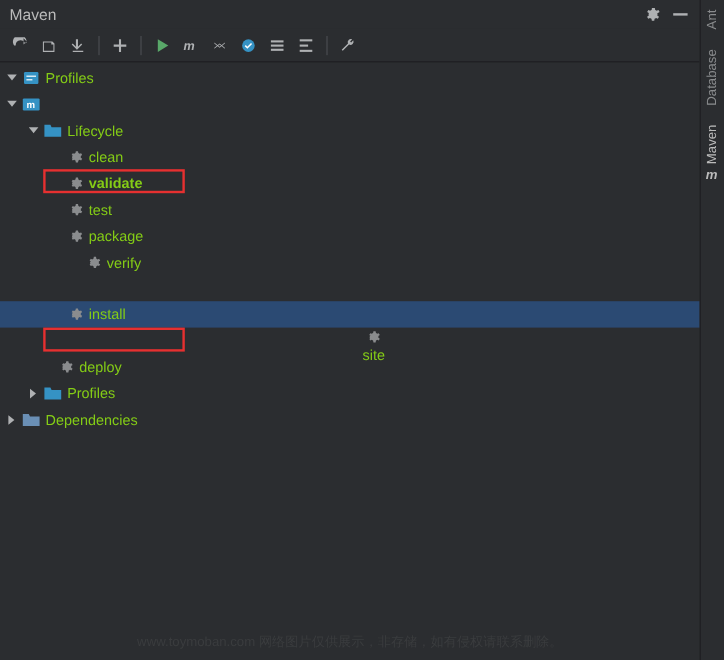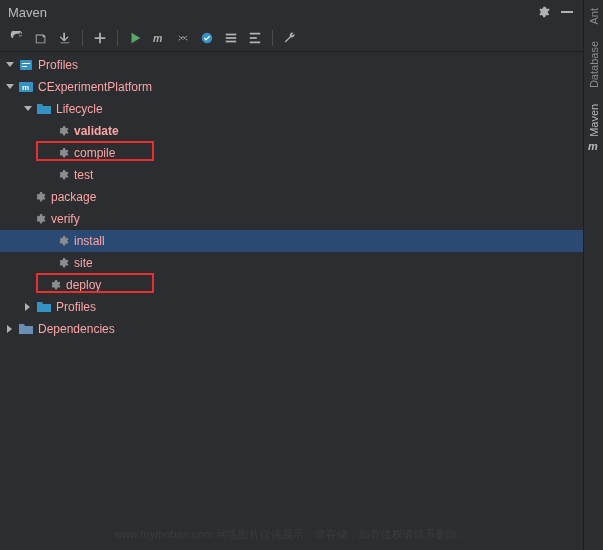--- a/index.html
+++ b/index.html
@@ -44,30 +44,30 @@
     
     .tree-panel { flex: 1; overflow: auto; padding-top: 2px; position: relative; }
     .tree-row {
       height: 22px;
       display: flex;
       align-items: center;
       cursor: pointer;
       padding-left: 4px;
       white-space: nowrap;
     }
-    .tree-row.selected { background: #2b4a73; }
+    .tree-row.selected { background: #2b4a73; margin-top: 21px; }
     .arrow {
       width: 12px; height: 12px;
       display: inline-flex; align-items: center; justify-content: center;
       margin-right: 2px;
     }
     .arrow svg { fill: #afb1b3; }
     .arrow.empty { visibility: hidden; }
     .node-icon { width: 16px; height: 16px; margin-right: 4px; display: inline-flex; align-items: center; justify-content: center; }
-    .node-label { color: #fca5a5; }
+    .node-label { color: #84cc16; }
     .checkbox {
       width: 13px; height: 13px;
       border: 1px solid #6e6e6e;
       border-radius: 2px;
       margin-right: 4px;
       display: inline-flex; align-items: center; justify-content: center;
       background: #2b2d30;
     }
     .checkbox.checked svg { display: block; }
     .checkbox svg { display: none; width: 9px; height: 9px; fill: #afb1b3; }
@@ -220,93 +220,92 @@
           <svg viewBox="0 0 10 10" width="10" height="10">
             <path d="M1 2l4 5 4-5z"></path>
           </svg>
         </span>
       <span class="node-icon">
           <svg viewBox="0 0 16 16">
             <rect x="1" y="3" width="14" height="10" rx="1" fill="#3592c4"></rect>
             <text x="4" y="11" font-size="8" fill="#fff" font-weight="bold">m</text>
           </svg>
         </span>
-      <span class="node-label">CExperimentPlatform</span>
     </div>
 
     <div class="tree-row" style="padding-left:22px">
       <span class="arrow">
           <svg viewBox="0 0 10 10" width="10" height="10">
             <path d="M1 2l4 5 4-5z"></path>
           </svg>
         </span>
       <span class="node-icon">
           <svg viewBox="0 0 16 16">
             <path d="M1 3h5l1 2h8v8H1V3z" fill="#3592c4"></path>
           </svg>
         </span>
       <span class="node-label">Lifecycle</span>
     </div>
 
     <div id="goals-container">
+        <div class="tree-row" style="padding-left: 40px;">
+          <span class="arrow empty"></span>
+          <span class="node-icon">
+            <svg viewBox="0 0 16 16" fill="#8a8c8e">
+              <path d="M8 10a2 2 0 100-4 2 2 0 000 4zm5.3-3.1l1.2-.7-.9-1.5-1.3.5a4.5 4.5 0 00-1-.6L11 3h-1.8l-.3 1.6c-.4.1-.7.3-1 .6l-1.3-.5-.9 1.5 1.2.7c0 .3-.1.5-.1.8s0 .5.1.8l-1.2.7.9 1.5 1.3-.5c.3.3.6.5 1 .6l.3 1.6H11l.3-1.6c.4-.1.7-.3 1-.6l1.3.5.9-1.5-1.2-.7c0-.3.1-.5.1-.8s0-.5-.1-.8z"></path>
+            </svg>
+          </span>
+          <span class="node-label">clean</span>
+        </div>
         <div class="tree-row" style="padding-left: 40px; font-weight: bold;">
           <span class="arrow empty"></span>
           <span class="node-icon">
             <svg viewBox="0 0 16 16" fill="#8a8c8e">
               <path d="M8 10a2 2 0 100-4 2 2 0 000 4zm5.3-3.1l1.2-.7-.9-1.5-1.3.5a4.5 4.5 0 00-1-.6L11 3h-1.8l-.3 1.6c-.4.1-.7.3-1 .6l-1.3-.5-.9 1.5 1.2.7c0 .3-.1.5-.1.8s0 .5.1.8l-1.2.7.9 1.5 1.3-.5c.3.3.6.5 1 .6l.3 1.6H11l.3-1.6c.4-.1.7-.3 1-.6l1.3.5.9-1.5-1.2-.7c0-.3.1-.5.1-.8s0-.5-.1-.8z"></path>
             </svg>
           </span>
           <span class="node-label">validate</span>
         </div>
         <div class="tree-row" style="padding-left: 40px;">
           <span class="arrow empty"></span>
           <span class="node-icon">
             <svg viewBox="0 0 16 16" fill="#8a8c8e">
               <path d="M8 10a2 2 0 100-4 2 2 0 000 4zm5.3-3.1l1.2-.7-.9-1.5-1.3.5a4.5 4.5 0 00-1-.6L11 3h-1.8l-.3 1.6c-.4.1-.7.3-1 .6l-1.3-.5-.9 1.5 1.2.7c0 .3-.1.5-.1.8s0 .5.1.8l-1.2.7.9 1.5 1.3-.5c.3.3.6.5 1 .6l.3 1.6H11l.3-1.6c.4-.1.7-.3 1-.6l1.3.5.9-1.5-1.2-.7c0-.3.1-.5.1-.8s0-.5-.1-.8z"></path>
             </svg>
           </span>
-          <span class="node-label">compile</span>
+          <span class="node-label">test</span>
         </div>
         <div class="tree-row" style="padding-left: 40px;">
           <span class="arrow empty"></span>
           <span class="node-icon">
             <svg viewBox="0 0 16 16" fill="#8a8c8e">
               <path d="M8 10a2 2 0 100-4 2 2 0 000 4zm5.3-3.1l1.2-.7-.9-1.5-1.3.5a4.5 4.5 0 00-1-.6L11 3h-1.8l-.3 1.6c-.4.1-.7.3-1 .6l-1.3-.5-.9 1.5 1.2.7c0 .3-.1.5-.1.8s0 .5.1.8l-1.2.7.9 1.5 1.3-.5c.3.3.6.5 1 .6l.3 1.6H11l.3-1.6c.4-.1.7-.3 1-.6l1.3.5.9-1.5-1.2-.7c0-.3.1-.5.1-.8s0-.5-.1-.8z"></path>
             </svg>
           </span>
-          <span class="node-label">test</span>
-        </div>
-        <div class="tree-row" style="padding-left: 17px;">
-          <span class="arrow empty"></span>
-          <span class="node-icon">
-            <svg viewBox="0 0 16 16" fill="#8a8c8e">
-              <path d="M8 10a2 2 0 100-4 2 2 0 000 4zm5.3-3.1l1.2-.7-.9-1.5-1.3.5a4.5 4.5 0 00-1-.6L11 3h-1.8l-.3 1.6c-.4.1-.7.3-1 .6l-1.3-.5-.9 1.5 1.2.7c0 .3-.1.5-.1.8s0 .5.1.8l-1.2.7.9 1.5 1.3-.5c.3.3.6.5 1 .6l.3 1.6H11l.3-1.6c.4-.1.7-.3 1-.6l1.3.5.9-1.5-1.2-.7c0-.3.1-.5.1-.8s0-.5-.1-.8z"></path>
-            </svg>
-          </span>
           <span class="node-label">package</span>
         </div>
-        <div class="tree-row" style="padding-left: 17px;">
+        <div class="tree-row" style="padding-left: 44px; margin-left: 11px;">
           <span class="arrow empty"></span>
           <span class="node-icon">
             <svg viewBox="0 0 16 16" fill="#8a8c8e">
               <path d="M8 10a2 2 0 100-4 2 2 0 000 4zm5.3-3.1l1.2-.7-.9-1.5-1.3.5a4.5 4.5 0 00-1-.6L11 3h-1.8l-.3 1.6c-.4.1-.7.3-1 .6l-1.3-.5-.9 1.5 1.2.7c0 .3-.1.5-.1.8s0 .5.1.8l-1.2.7.9 1.5 1.3-.5c.3.3.6.5 1 .6l.3 1.6H11l.3-1.6c.4-.1.7-.3 1-.6l1.3.5.9-1.5-1.2-.7c0-.3.1-.5.1-.8s0-.5-.1-.8z"></path>
             </svg>
           </span>
           <span class="node-label">verify</span>
         </div>
         <div class="tree-row selected" style="padding-left: 40px;">
           <span class="arrow empty"></span>
           <span class="node-icon">
             <svg viewBox="0 0 16 16" fill="#8a8c8e">
               <path d="M8 10a2 2 0 100-4 2 2 0 000 4zm5.3-3.1l1.2-.7-.9-1.5-1.3.5a4.5 4.5 0 00-1-.6L11 3h-1.8l-.3 1.6c-.4.1-.7.3-1 .6l-1.3-.5-.9 1.5 1.2.7c0 .3-.1.5-.1.8s0 .5.1.8l-1.2.7.9 1.5 1.3-.5c.3.3.6.5 1 .6l.3 1.6H11l.3-1.6c.4-.1.7-.3 1-.6l1.3.5.9-1.5-1.2-.7c0-.3.1-.5.1-.8s0-.5-.1-.8z"></path>
             </svg>
           </span>
           <span class="node-label">install</span>
         </div>
-        <div class="tree-row" style="padding-left: 40px;">
+        <div class="tree-row" style="padding-left: 40px; flex-direction: column;">
           <span class="arrow empty"></span>
           <span class="node-icon">
             <svg viewBox="0 0 16 16" fill="#8a8c8e">
               <path d="M8 10a2 2 0 100-4 2 2 0 000 4zm5.3-3.1l1.2-.7-.9-1.5-1.3.5a4.5 4.5 0 00-1-.6L11 3h-1.8l-.3 1.6c-.4.1-.7.3-1 .6l-1.3-.5-.9 1.5 1.2.7c0 .3-.1.5-.1.8s0 .5.1.8l-1.2.7.9 1.5 1.3-.5c.3.3.6.5 1 .6l.3 1.6H11l.3-1.6c.4-.1.7-.3 1-.6l1.3.5.9-1.5-1.2-.7c0-.3.1-.5.1-.8s0-.5-.1-.8z"></path>
             </svg>
           </span>
           <span class="node-label">site</span>
         </div>
         <div class="tree-row" style="padding-left: 32px;">
           <span class="arrow empty"></span>

